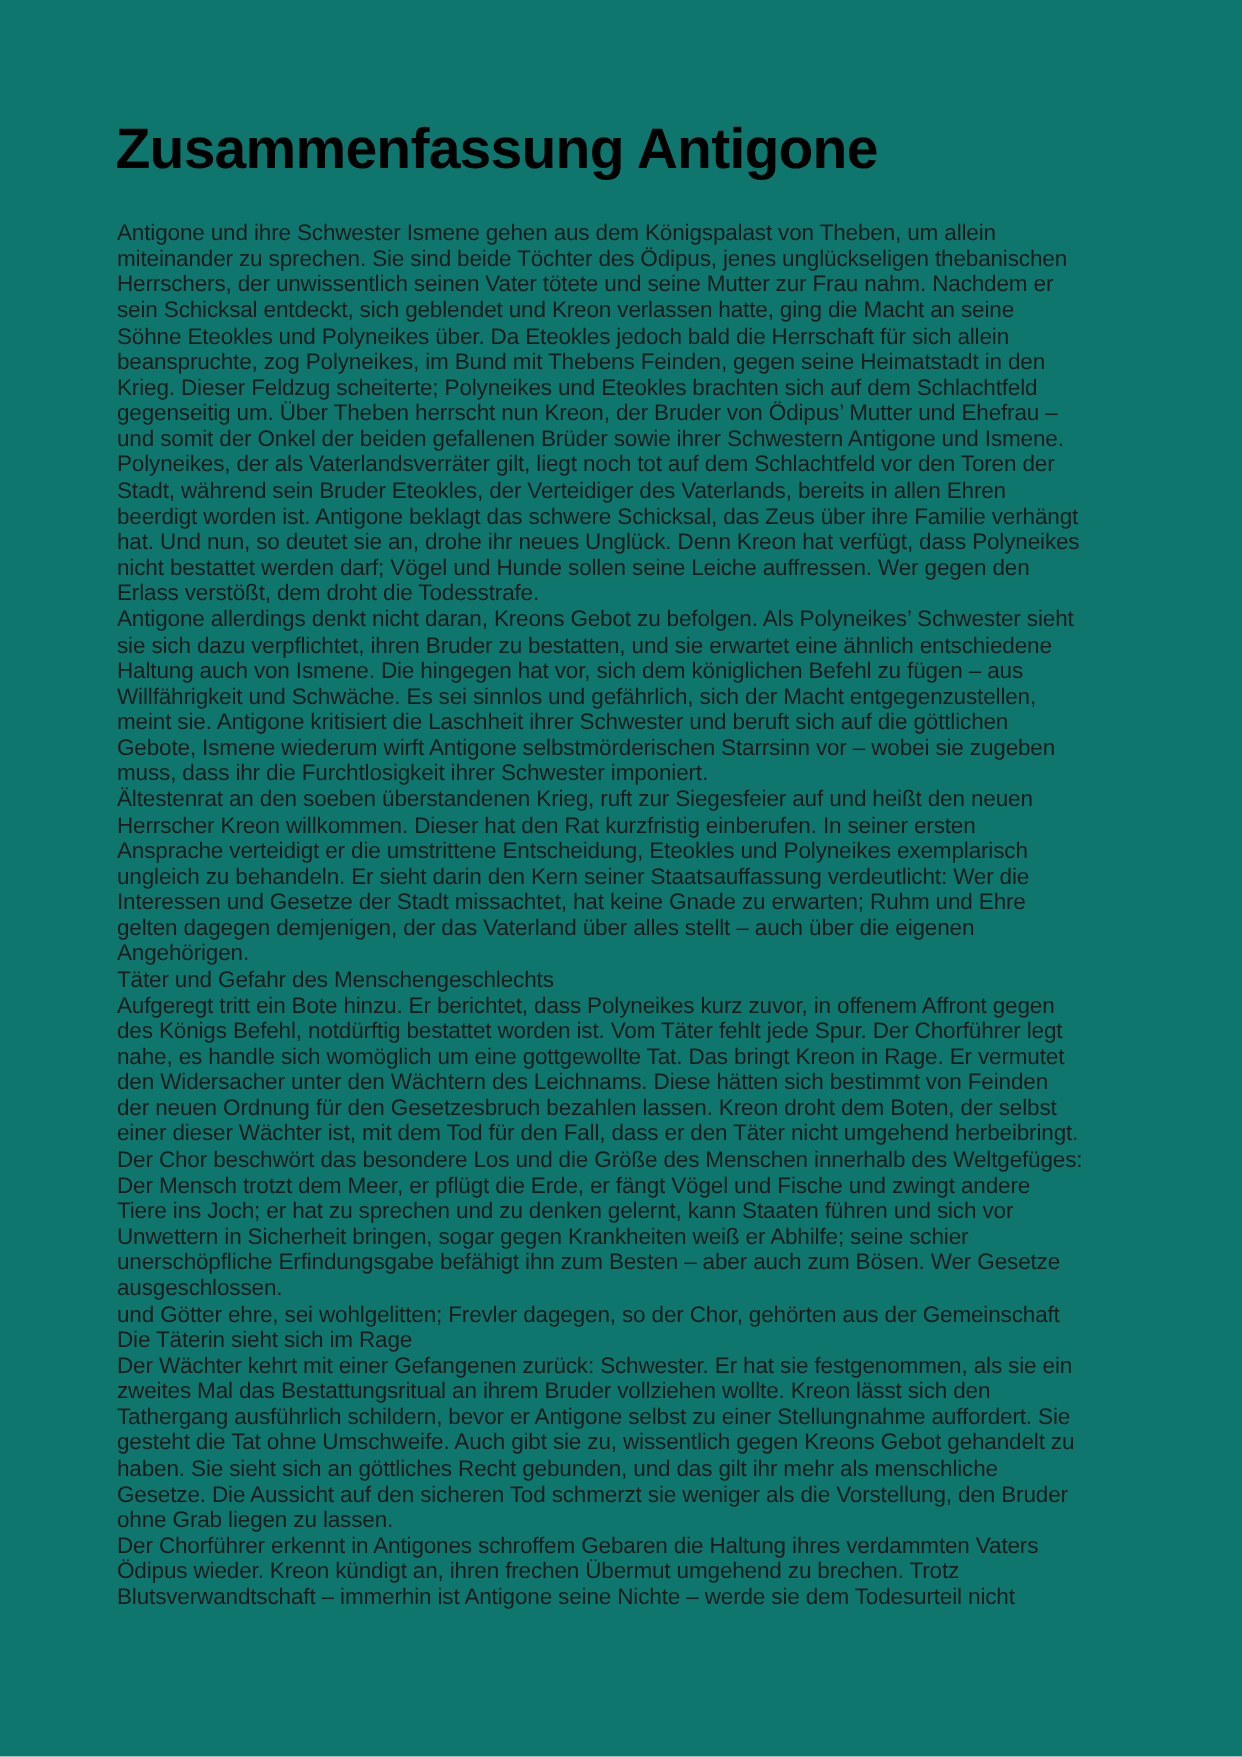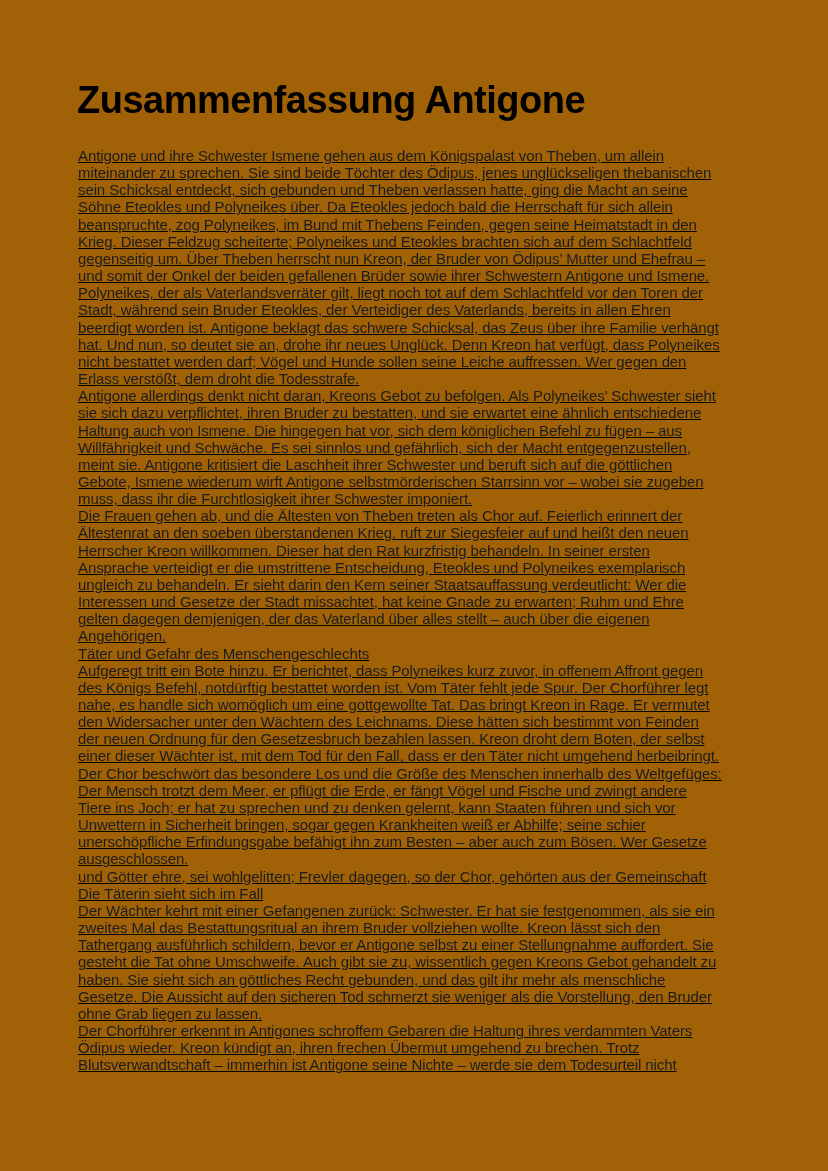--- a/index.html
+++ b/index.html
@@ -4,64 +4,64 @@
 <style>
   html, body {
     margin: 0;
     padding: 0;
     background: #ffffff;
   }
   .page {
     position: relative;
     width: 828px;
     height: 1171px;
-    background: #a16207;
+    background: #0f766e;
     overflow: hidden;
     font-family: "Liberation Sans", sans-serif;
   }
   .title {
     position: absolute;
     left: 77px;
     top: 78px;
     margin: 0;
     font-size: 38px;
     line-height: 44px;
     font-weight: 700;
     letter-spacing: -0.5px;
     color: #000000;
     white-space: nowrap;
   }
   .body-text {
     position: absolute;
     left: 78px;
     top: 147px;
     width: 712px;
-    text-decoration: underline;
   }
   .line {
     font-size: 15px;
     line-height: 17.15px;
     color: #1c1c1c;
     white-space: nowrap;
     letter-spacing: -0.1px;
   }
 </style>
 </head>
 <body>
 
 <div class="page">
   <h1 class="title">Zusammenfassung Antigone</h1>
   <div class="body-text">
 
       <div class="line">Antigone und ihre Schwester Ismene gehen aus dem Königspalast von Theben, um allein</div>
 
       <div class="line">miteinander zu sprechen. Sie sind beide Töchter des Ödipus, jenes unglückseligen thebanischen</div>
 
+      <div class="line">Herrschers, der unwissentlich seinen Vater tötete und seine Mutter zur Frau nahm. Nachdem er</div>
 
-      <div class="line">sein Schicksal entdeckt, sich gebunden und Theben verlassen hatte, ging die Macht an seine</div>
+      <div class="line">sein Schicksal entdeckt, sich geblendet und Kreon verlassen hatte, ging die Macht an seine</div>
 
       <div class="line">Söhne Eteokles und Polyneikes über. Da Eteokles jedoch bald die Herrschaft für sich allein</div>
 
       <div class="line">beanspruchte, zog Polyneikes, im Bund mit Thebens Feinden, gegen seine Heimatstadt in den</div>
 
       <div class="line">Krieg. Dieser Feldzug scheiterte; Polyneikes und Eteokles brachten sich auf dem Schlachtfeld</div>
 
       <div class="line">gegenseitig um. Über Theben herrscht nun Kreon, der Bruder von Ödipus’ Mutter und Ehefrau –</div>
 
       <div class="line">und somit der Onkel der beiden gefallenen Brüder sowie ihrer Schwestern Antigone und Ismene.</div>
@@ -86,25 +86,24 @@
       <div class="line">Haltung auch von Ismene. Die hingegen hat vor, sich dem königlichen Befehl zu fügen – aus</div>
 
       <div class="line">Willfährigkeit und Schwäche. Es sei sinnlos und gefährlich, sich der Macht entgegenzustellen,</div>
 
       <div class="line">meint sie. Antigone kritisiert die Laschheit ihrer Schwester und beruft sich auf die göttlichen</div>
 
       <div class="line">Gebote, Ismene wiederum wirft Antigone selbstmörderischen Starrsinn vor – wobei sie zugeben</div>
 
       <div class="line">muss, dass ihr die Furchtlosigkeit ihrer Schwester imponiert.</div>
 
-      <div class="line">Die Frauen gehen ab, und die Ältesten von Theben treten als Chor auf. Feierlich erinnert der</div>
 
       <div class="line">Ältestenrat an den soeben überstandenen Krieg, ruft zur Siegesfeier auf und heißt den neuen</div>
 
-      <div class="line">Herrscher Kreon willkommen. Dieser hat den Rat kurzfristig behandeln. In seiner ersten</div>
+      <div class="line">Herrscher Kreon willkommen. Dieser hat den Rat kurzfristig einberufen. In seiner ersten</div>
 
       <div class="line">Ansprache verteidigt er die umstrittene Entscheidung, Eteokles und Polyneikes exemplarisch</div>
 
       <div class="line">ungleich zu behandeln. Er sieht darin den Kern seiner Staatsauffassung verdeutlicht: Wer die</div>
 
       <div class="line">Interessen und Gesetze der Stadt missachtet, hat keine Gnade zu erwarten; Ruhm und Ehre</div>
 
       <div class="line">gelten dagegen demjenigen, der das Vaterland über alles stellt – auch über die eigenen</div>
 
       <div class="line">Angehörigen.</div>
@@ -130,21 +129,21 @@
       <div class="line">Tiere ins Joch; er hat zu sprechen und zu denken gelernt, kann Staaten führen und sich vor</div>
 
       <div class="line">Unwettern in Sicherheit bringen, sogar gegen Krankheiten weiß er Abhilfe; seine schier</div>
 
       <div class="line">unerschöpfliche Erfindungsgabe befähigt ihn zum Besten – aber auch zum Bösen. Wer Gesetze</div>
 
       <div class="line">ausgeschlossen.</div>
 
       <div class="line">und Götter ehre, sei wohlgelitten; Frevler dagegen, so der Chor, gehörten aus der Gemeinschaft</div>
 
-      <div class="line">Die Täterin sieht sich im Fall</div>
+      <div class="line">Die Täterin sieht sich im Rage</div>
 
       <div class="line">Der Wächter kehrt mit einer Gefangenen zurück: Schwester. Er hat sie festgenommen, als sie ein</div>
 
       <div class="line">zweites Mal das Bestattungsritual an ihrem Bruder vollziehen wollte. Kreon lässt sich den</div>
 
       <div class="line">Tathergang ausführlich schildern, bevor er Antigone selbst zu einer Stellungnahme auffordert. Sie</div>
 
       <div class="line">gesteht die Tat ohne Umschweife. Auch gibt sie zu, wissentlich gegen Kreons Gebot gehandelt zu</div>
 
       <div class="line">haben. Sie sieht sich an göttliches Recht gebunden, und das gilt ihr mehr als menschliche</div>

